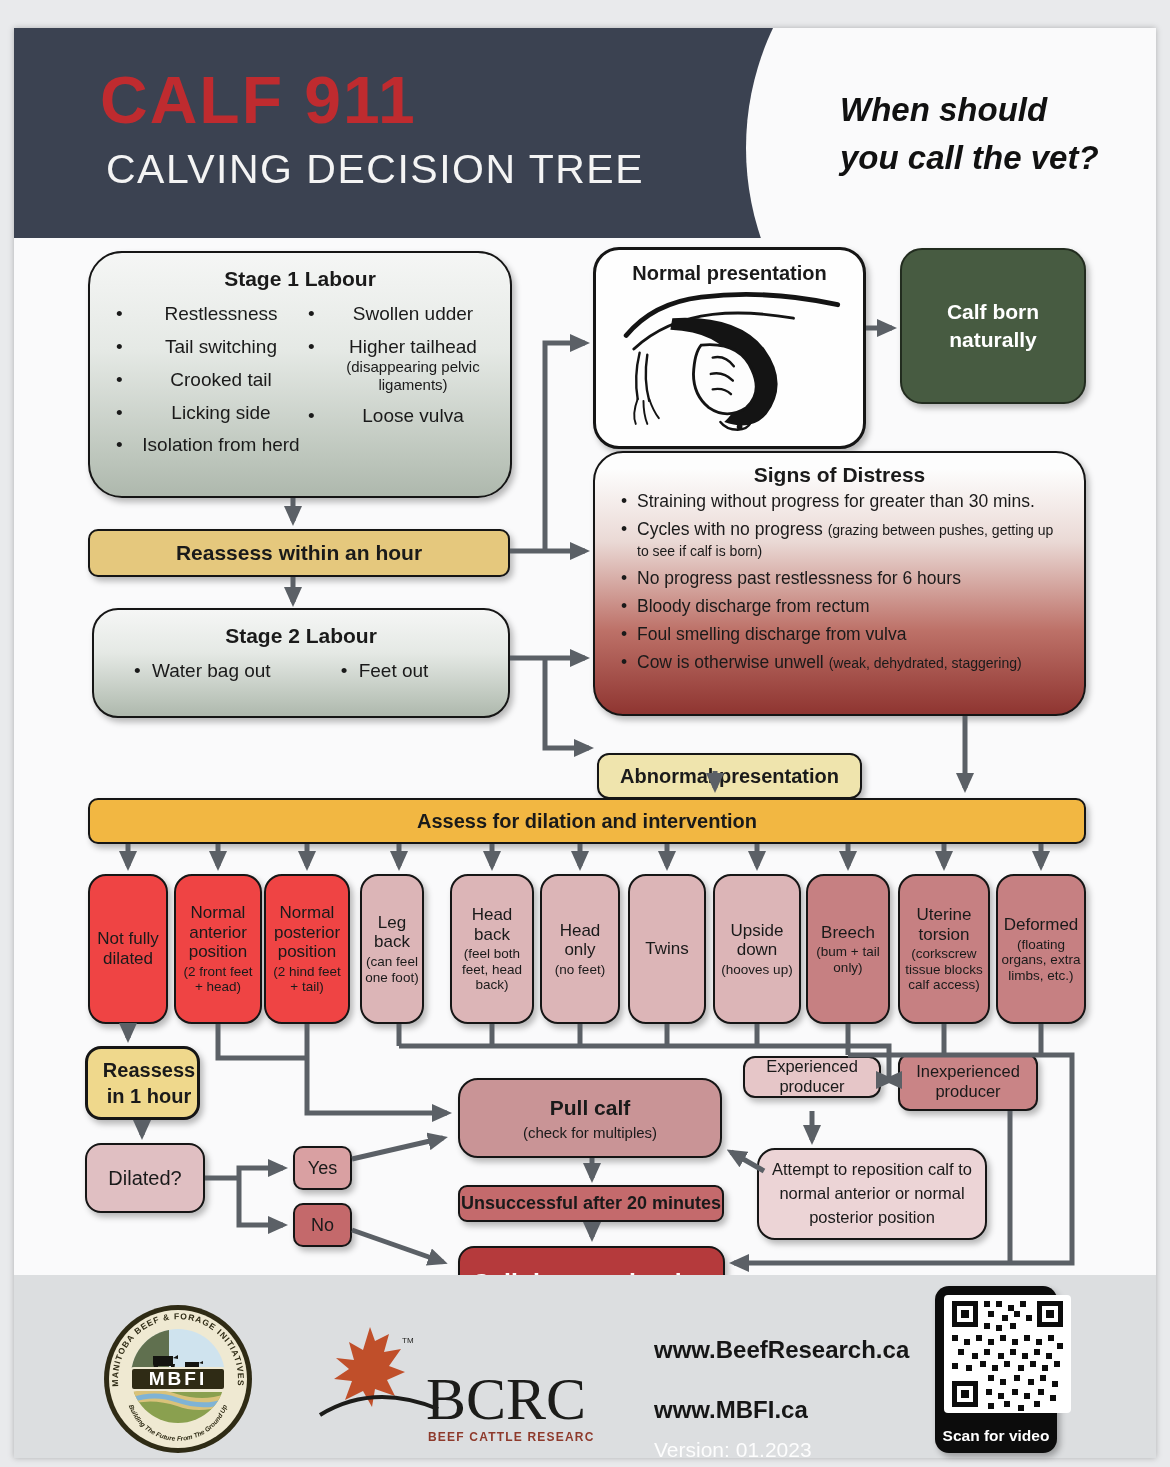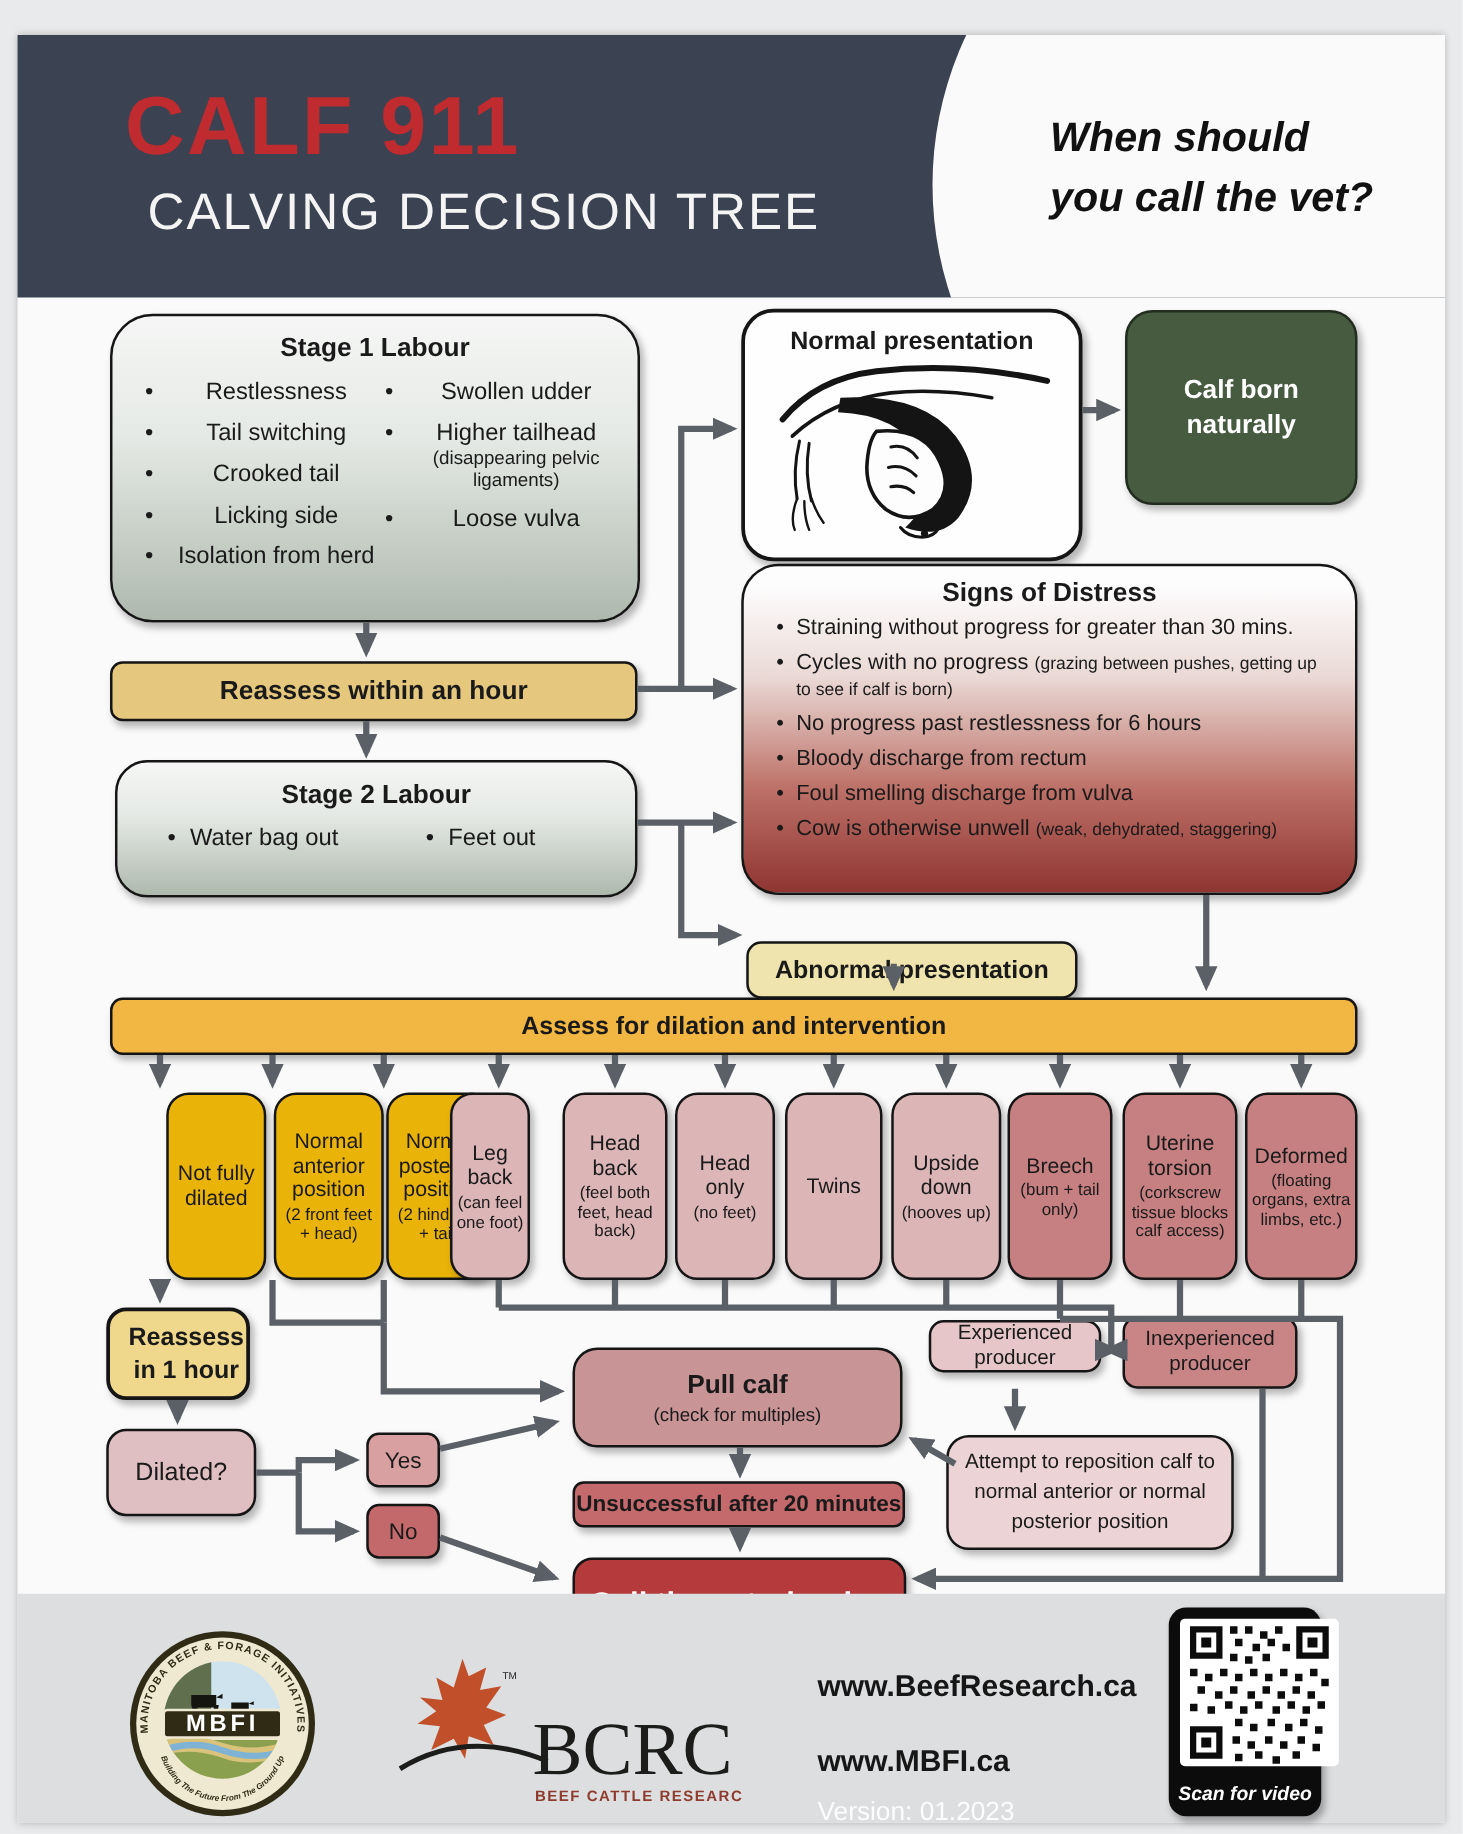--- a/index.html
+++ b/index.html
@@ -10,21 +10,21 @@
     color:#1a1a1a;
   }
   .poster{
     position:absolute;left:14px;top:28px;width:1142px;height:1430px;
     background:#fafafb;box-shadow:0 0 6px rgba(0,0,0,.25);
   }
   
   .hdr{position:absolute;left:0;top:0;width:100%;height:210px;background:#3b4251;overflow:hidden;z-index:1;}
   .hdr .blob{position:absolute;top:-160px;right:-150px;width:560px;height:560px;border-radius:50%;background:#fafafb;}
   .hdr .t1{position:absolute;left:86px;top:34px;font-size:66px;font-weight:700;letter-spacing:2px;color:#bf2b2f;}
-  .hdr .t2{position:absolute;left:104px;top:118px;font-size:41px;font-weight:400;letter-spacing:1.5px;color:#f4f4f4;}
+  .hdr .t2{position:absolute;left:92px;top:118px;font-size:41px;font-weight:400;letter-spacing:1.5px;color:#f4f4f4;}
   .hdr .q{position:absolute;left:826px;top:58px;font-size:33px;line-height:1.45;font-weight:700;font-style:italic;color:#111;}
   
   .bx{
     position:absolute;box-sizing:border-box;border:2.5px solid #151515;
     box-shadow:3px 4px 6px rgba(0,0,0,.28);
     display:flex;flex-direction:column;align-items:center;justify-content:center;
     text-align:center;z-index:2;
   }
   .ttl{font-weight:700;font-size:21px;}
   .grngrad{background:linear-gradient(180deg,#f5f6f5 0%,#e5e9e5 40%,#bcc5bb 85%,#aeb8ad 100%);}
@@ -58,21 +58,21 @@
   
   .abn{left:583px;top:697px;width:265px;height:46px;border-radius:12px;background:#efe4ad;margin-top:28px;}
   .abn .ttl{font-size:20px;}
   
   .bar{left:74px;top:770px;width:998px;height:46px;border-radius:10px;background:#f2b742;}
   .bar .ttl{font-size:20px;}
   
   .cond{top:846px;height:150px;border-radius:18px;padding:4px 3px;line-height:1.15;}
   .cond .cl{font-size:17px;}
   .cond .cs{font-size:13.5px;line-height:1.15;margin-top:2px;}
-  .cy{background:#eab308;margin-left:45px;}
+  .cy{background:#ef4444;}
   .cp{background:#dcb5b7;}
   .cd{background:#c68082;}
   
   .r1h{left:71px;top:1018px;width:115px;height:74px;border-radius:16px;background:#efd88c;font-weight:700;font-size:20px;line-height:1.3;border-width:3px;padding-left:13px;}
   .dil{left:71px;top:1115px;width:120px;height:70px;border-radius:16px;background:#e0bfc2;font-size:20px;}
   .yes{left:279px;top:1118px;width:59px;height:44px;border-radius:10px;background:#d9a0a2;font-size:18px;}
   .no{left:279px;top:1175px;width:59px;height:44px;border-radius:10px;background:#c4696b;font-size:18px;}
   
   .pull{left:444px;top:1050px;width:264px;height:80px;border-radius:20px;background:#c99496;}
   .pull .psub{font-size:15px;margin-top:4px;}
@@ -84,21 +84,21 @@
   .attempt{left:743px;top:1120px;width:230px;height:92px;border-radius:18px;background:#ecd4d6;font-size:16.5px;line-height:1.45;padding:0 8px;}
   
   svg.wires{position:absolute;left:0;top:0;z-index:4;pointer-events:none;}
   
   .foot{position:absolute;left:0;top:1247px;width:100%;height:183px;background:#dcdee0;z-index:2;}
   .mbfi{position:absolute;left:89px;top:29px;width:150px;height:150px;}
   .bcrc{position:absolute;left:300px;top:48px;width:280px;height:130px;}
   .url1{position:absolute;left:640px;top:61px;font-size:24px;font-weight:700;color:#161616;}
   .url2{position:absolute;left:640px;top:121px;font-size:24px;font-weight:700;color:#161616;}
   .ver{position:absolute;left:640px;top:163px;font-size:21px;color:rgba(255,255,255,.92);}
-  .qr{position:absolute;left:921px;top:11px;width:122px;height:167px;background:#0c0c0c;border-radius:14px;box-shadow:3px 4px 6px rgba(0,0,0,.3);font-style:italic;}
+  .qr{position:absolute;left:921px;top:11px;width:122px;height:167px;background:#0c0c0c;border-radius:14px;box-shadow:3px 4px 6px rgba(0,0,0,.3);}
   .qr .qwhite{position:absolute;left:9px;top:9px;width:127px;height:118px;background:#fff;border-radius:4px;}
   .qr .qcap{position:absolute;left:0;bottom:8px;width:100%;text-align:center;color:#fff;font-weight:700;font-size:15.5px;}
 </style>
 </head>
 <body>
 
 <div class="poster">
 
   <div class="hdr">
     <div class="blob"></div>

